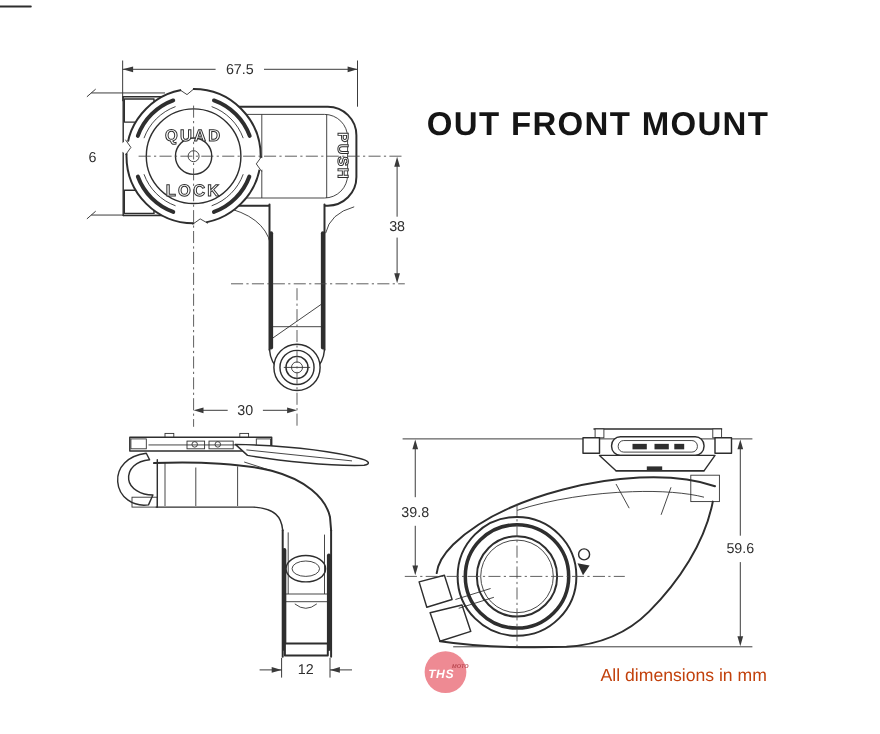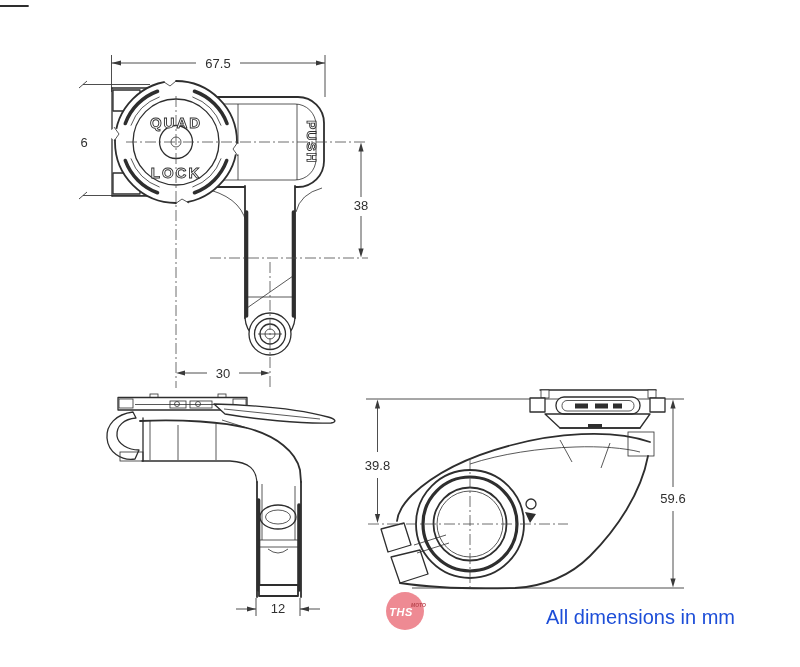--- a/index.html
+++ b/index.html
@@ -1,40 +1,41 @@
 <!DOCTYPE html>
 <html><head>
 <meta charset="utf-8">
 <style>
   html,body{margin:0;padding:0;background:#ffffff;}
   .stage{position:relative;width:800px;height:667px;background:#ffffff;overflow:hidden;
          font-family:"Liberation Sans",sans-serif;}
   .stage svg{position:absolute;left:0;top:0;}
   .page-title{position:absolute;left:388px;top:97px;font-size:30px;font-weight:700;
               letter-spacing:1.2px;color:#151515;white-space:nowrap;}
-  .footer-note{position:absolute;left:546px;top:606px;font-size:20px;color:#1d4ed8;}
+  .footer-note{position:absolute;left:546px;top:606px;font-size:16px;color:#c2410c;}
   
   .ln{stroke:#2e2e2e;fill:none;stroke-width:1.3;stroke-linecap:round;stroke-linejoin:round;}
   .ln2{stroke:#2e2e2e;fill:none;stroke-width:1.8;stroke-linecap:round;stroke-linejoin:round;}
   .thin{stroke:#2e2e2e;fill:none;stroke-width:0.8;}
   .thick{stroke:#2e2e2e;fill:none;stroke-width:3.6;stroke-linecap:round;}
   .wfill{fill:#ffffff;}
   .dim{stroke:#3a3a3a;fill:none;stroke-width:0.9;}
   .cl{stroke:#4a4a4a;fill:none;stroke-width:0.8;stroke-dasharray:11 3 2 3;}
   .arr{fill:#3a3a3a;stroke:none;}
   .dimtxt{font:13px "Liberation Sans",sans-serif;fill:#2f2f2f;}
   .hollow{font-family:"Liberation Sans",sans-serif;font-weight:bold;fill:#ffffff;
           stroke:#2e2e2e;stroke-width:0.9;}
   .mark{fill:#2e2e2e;stroke:none;}
 </style>
 </head>
 <body>
 
 <div class="stage">
 
+  <div class="page-title">OUT FRONT MOUNT</div>
   <div class="footer-note">All dimensions in mm</div>
 
   <svg width="800" height="667" viewBox="0 0 800 667">
 
     <line x1="0" y1="6" x2="28" y2="6" class="ln2"></line>
 
     <g>
 
       <g>
         <line x1="111.5" y1="55" x2="111.5" y2="92" class="dim"></line>

